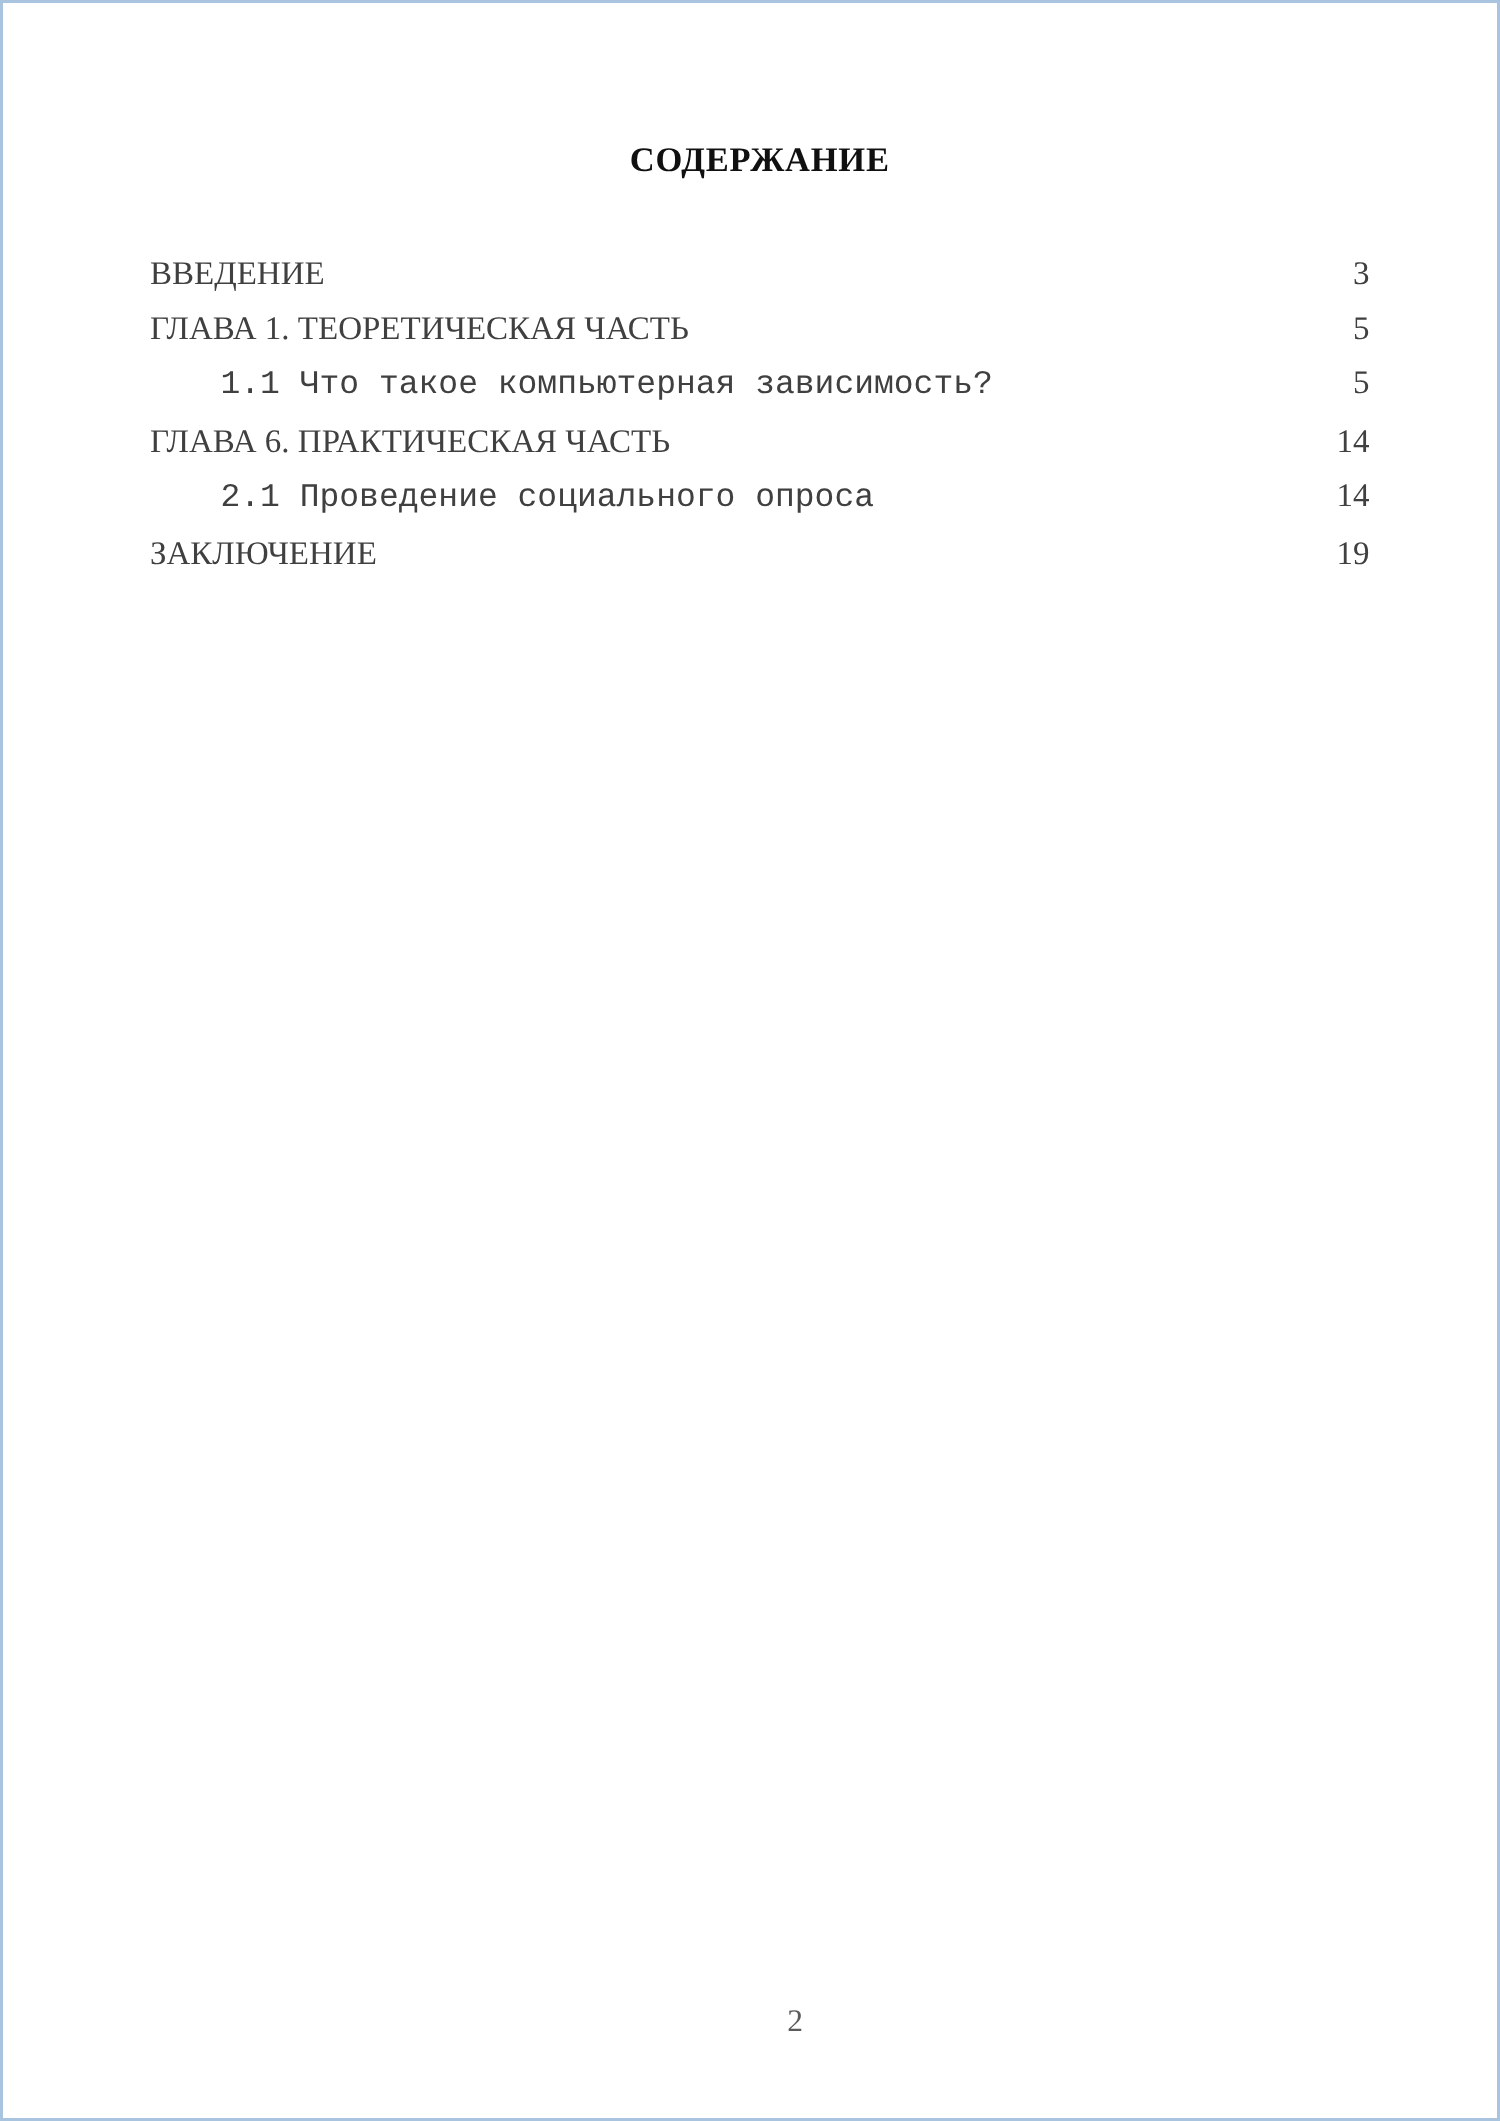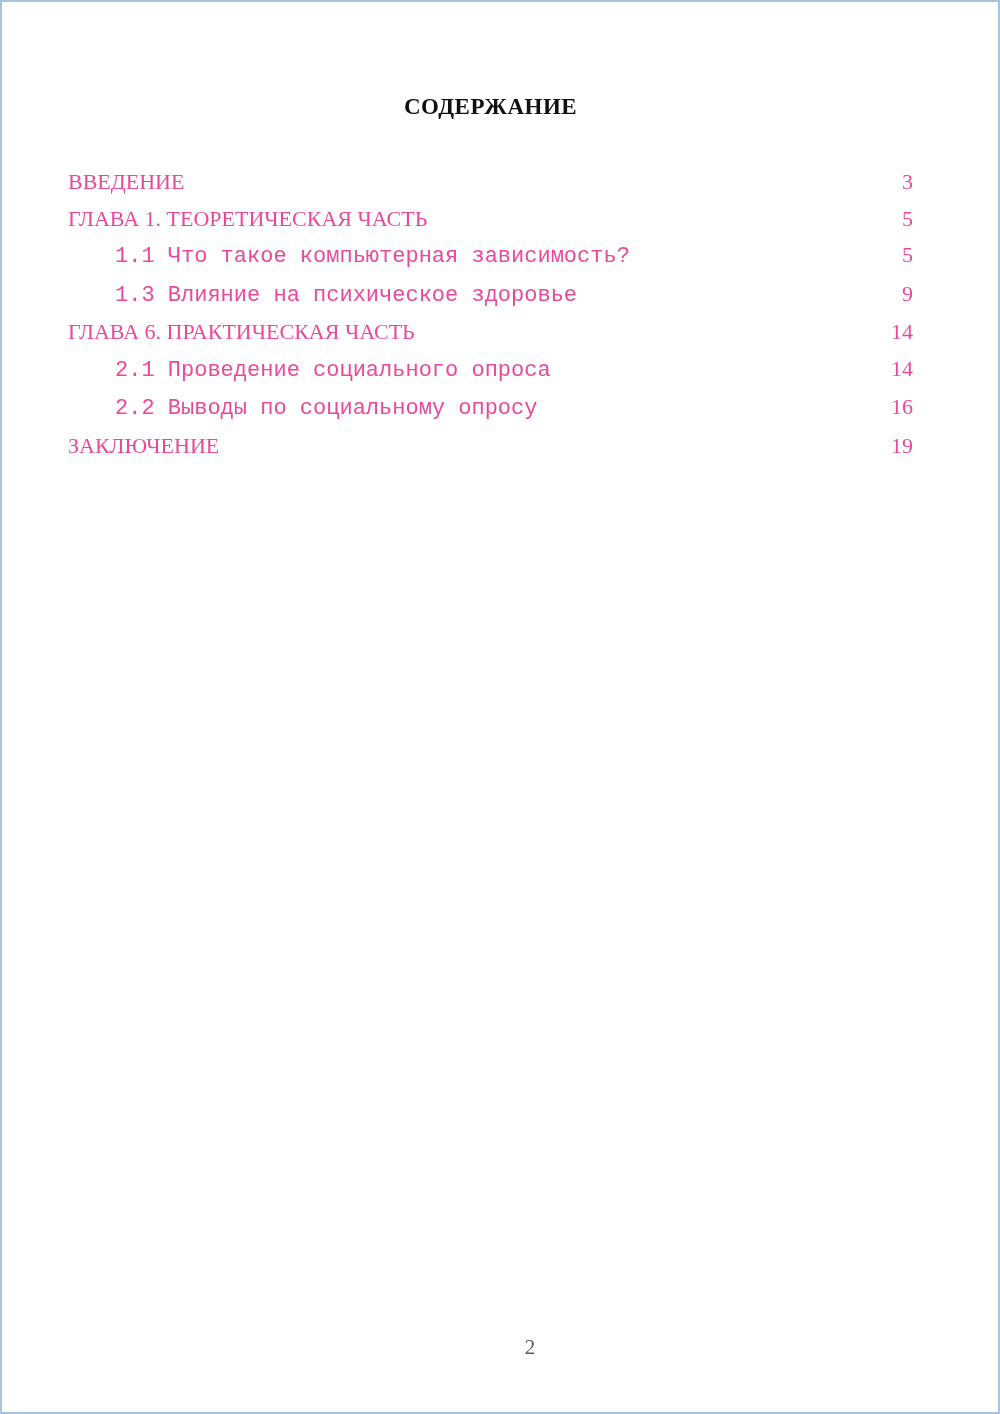--- a/index.html
+++ b/index.html
@@ -12,40 +12,40 @@
   }
   .page {
     position: relative;
     width: 1000px;
     height: 1414px;
     background: #ffffff;
     border: 2px solid #a9c4de;
     overflow: hidden;
   }
   .content {
-    padding: 92px 85px 0 66px; 
+    padding: 92px 85px 0 98px; 
   }
   .doc-title {
     text-align: center;
     font-weight: bold;
     font-size: 23px;
     letter-spacing: 0.5px;
     color: #101010;
     margin-bottom: 44px;
   }
   .toc {
     width: 100%;
   }
   .toc-row {
     display: flex;
     justify-content: space-between;
     align-items: baseline;
     font-size: 22px;
     line-height: 36.5px;
-    color: #ec4899;
+    color: #404040;
     white-space: nowrap;
   }
   .toc-row .toc-label { flex: 1 1 auto; overflow: hidden; }
   .toc-row .toc-page { flex: 0 0 auto; text-align: right; padding-left: 20px; }
   .toc-row.sub .toc-label { padding-left: 47px; font-family: Liberation Mono, monospace; }
   .page-number {
     position: absolute;
     left: 145px;
     right: 85px;
     bottom: 52px;
@@ -73,40 +73,32 @@
         <span class="toc-label">ГЛАВА 1. ТЕОРЕТИЧЕСКАЯ ЧАСТЬ</span>
         <span class="toc-page">5</span>
       </div>
 
       <div class="toc-row sub">
         <span class="toc-label">1.1 Что такое компьютерная зависимость?</span>
         <span class="toc-page">5</span>
       </div>
 
 
-      <div class="toc-row sub">
-        <span class="toc-label">1.3 Влияние на психическое здоровье</span>
-        <span class="toc-page">9</span>
-      </div>
 
 
       <div class="toc-row">
         <span class="toc-label">ГЛАВА 6. ПРАКТИЧЕСКАЯ ЧАСТЬ</span>
         <span class="toc-page">14</span>
       </div>
 
       <div class="toc-row sub">
         <span class="toc-label">2.1 Проведение социального опроса</span>
         <span class="toc-page">14</span>
       </div>
 
-      <div class="toc-row sub">
-        <span class="toc-label">2.2 Выводы по социальному опросу</span>
-        <span class="toc-page">16</span>
-      </div>
 
       <div class="toc-row">
         <span class="toc-label">ЗАКЛЮЧЕНИЕ</span>
         <span class="toc-page">19</span>
       </div>
 
 
     </div>
   </div>
 

